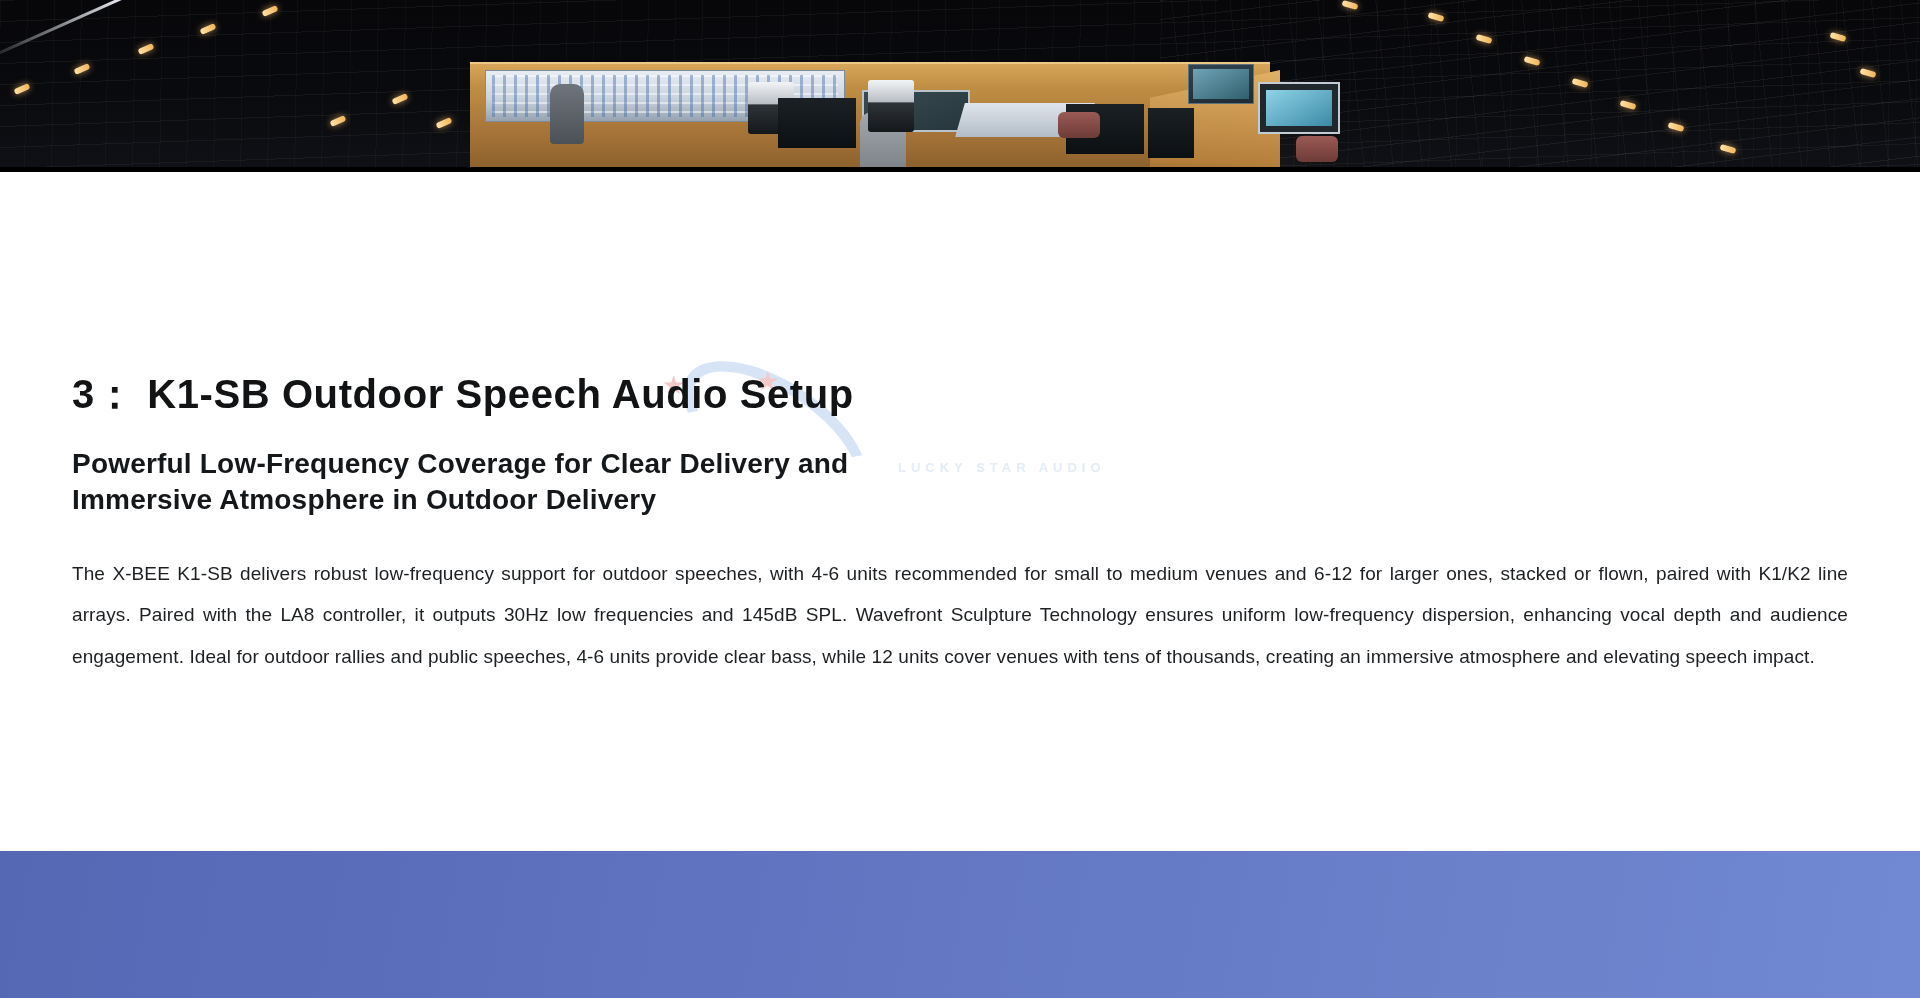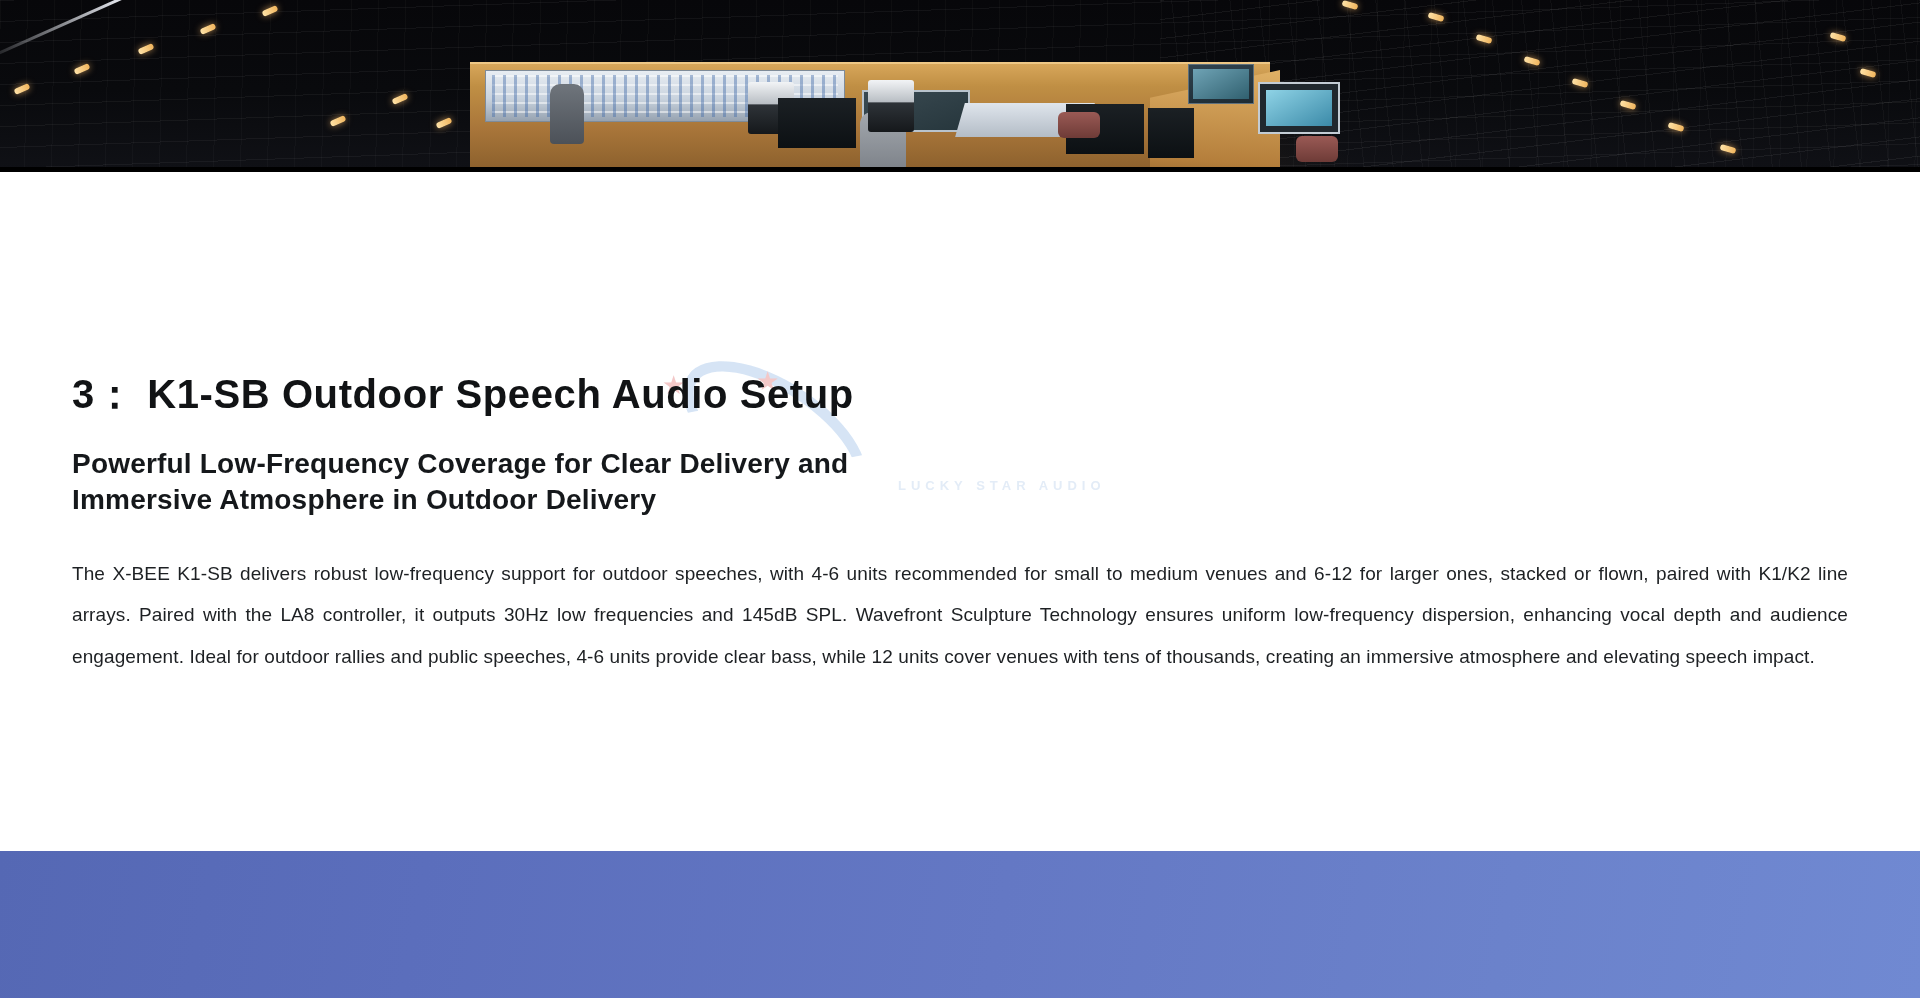--- a/index.html
+++ b/index.html
@@ -238,21 +238,21 @@
     opacity: 0.85;
   }
   .wm-star {
     position: absolute;
     font-size: 26px;
     color: #f3c8c8;
     line-height: 1;
   }
   .wm-sub {
     position: absolute;
-    left: 250px; top: 106px;
+    left: 250px; top: 88px;
     font-size: 13px;
     letter-spacing: 5px;
     color: #e3ecf7;
     font-weight: 600;
   }
 
   
   .content {
     position: absolute;
     left: 0; top: 172px;

